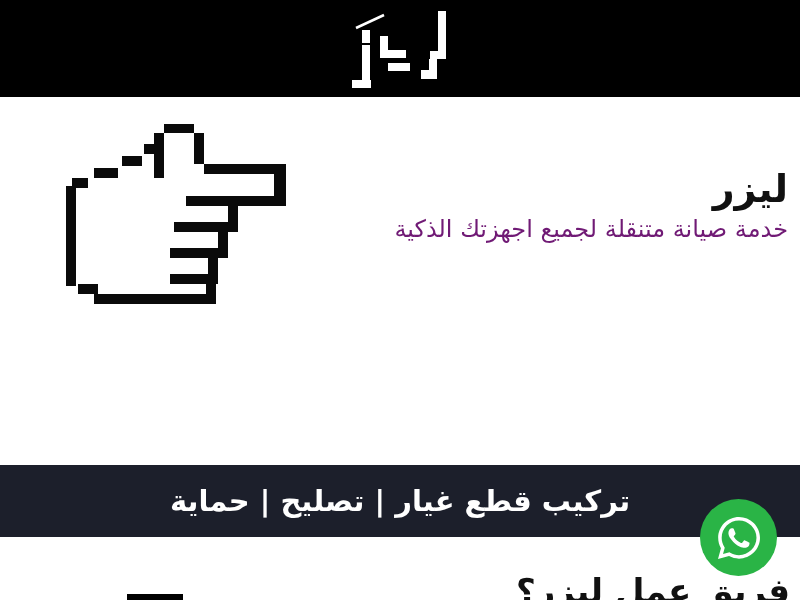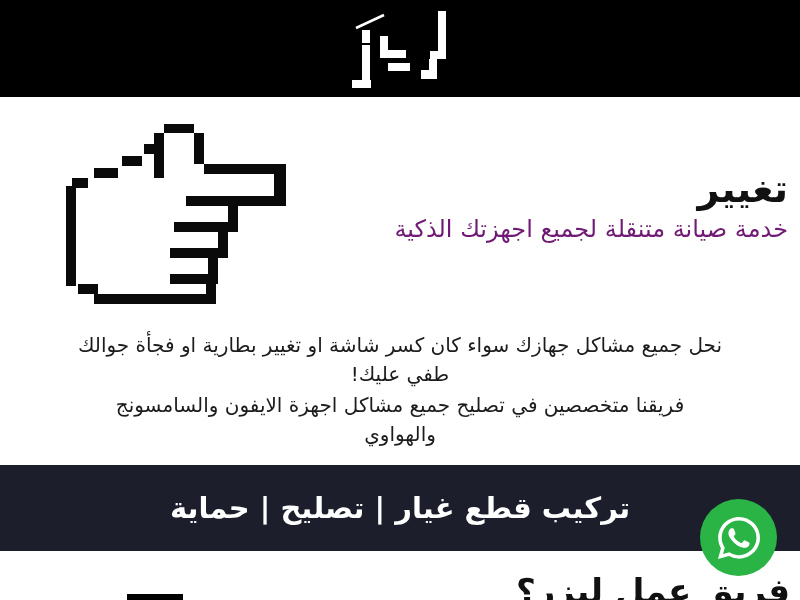--- a/index.html
+++ b/index.html
@@ -17,21 +17,21 @@
   .hero-title{margin:0;font-size:38px;line-height:42px;font-weight:bold;color:#111111;}
   .hero-subtitle{margin:4px 0 0;font-size:24px;line-height:30px;color:#701a75;}
 
   
   .intro{position:absolute;left:40px;right:40px;top:331px;text-align:center;
     font-size:20px;line-height:29px;color:#1c1c1c;}
   .intro .line{display:block;}
   .intro .para2{margin-top:2px;}
 
   
-  .services-bar{position:absolute;left:0;top:465px;width:800px;height:86px;background:#1c1f2b;
+  .services-bar{position:absolute;left:0;top:465px;width:800px;height:72px;background:#1c1f2b;
     display:flex;align-items:center;justify-content:center;}
   .services-text{color:#ffffff;font-size:29px;font-weight:bold;letter-spacing:0.5px;}
 
   
   .team-heading{position:absolute;right:10px;top:571px;margin:0;font-size:34px;line-height:40px;
     font-weight:bold;color:#111111;white-space:nowrap;}
   .bottom-image-fragment{position:absolute;left:127px;top:594px;width:56px;height:8px;background:#000000;}
 
   
   .whatsapp-fab{position:absolute;right:23px;bottom:24px;width:77px;height:77px;border-radius:50%;
@@ -84,30 +84,24 @@
         <rect x="12" y="62" width="10" height="100"></rect>
         <rect x="18" y="54" width="16" height="10"></rect>
         <rect x="40" y="44" width="24" height="10"></rect>
         <rect x="68" y="32" width="20" height="10"></rect>
         <rect x="90" y="20" width="18" height="10"></rect>
       </g>
     </svg>
   </div>
 
   <div class="hero-text">
-    <h1 class="hero-title">تغيير</h1>
+    <h1 class="hero-title">ليزر</h1>
     <p class="hero-subtitle">خدمة صيانة متنقلة لجميع اجهزتك الذكية</p>
   </div>
 
-  <div class="intro">
-    <span class="line">نحل جميع مشاكل جهازك سواء كان كسر شاشة او تغيير بطارية او فجأة جوالك</span>
-    <span class="line">طفي عليك!</span>
-    <span class="line para2">فريقنا متخصصين في تصليح جميع مشاكل اجهزة الايفون والسامسونج</span>
-    <span class="line">والهواوي</span>
-  </div>
 
   <div class="services-bar">
     <span class="services-text">تركيب قطع غيار | تصليح | حماية</span>
   </div>
 
   <h2 class="team-heading">فريق عمل ليزر؟</h2>
   <div class="bottom-image-fragment"></div>
 
   <button class="whatsapp-fab" aria-label="WhatsApp">
     <svg viewBox="0 0 448 512">

